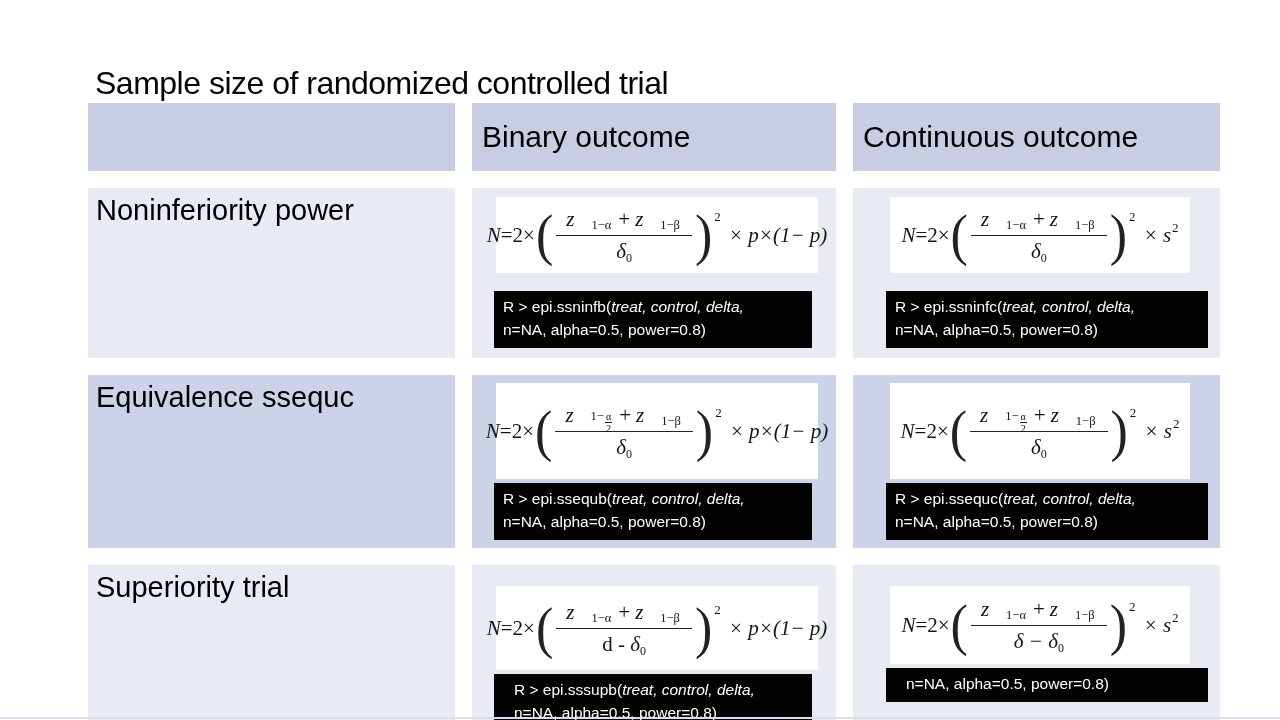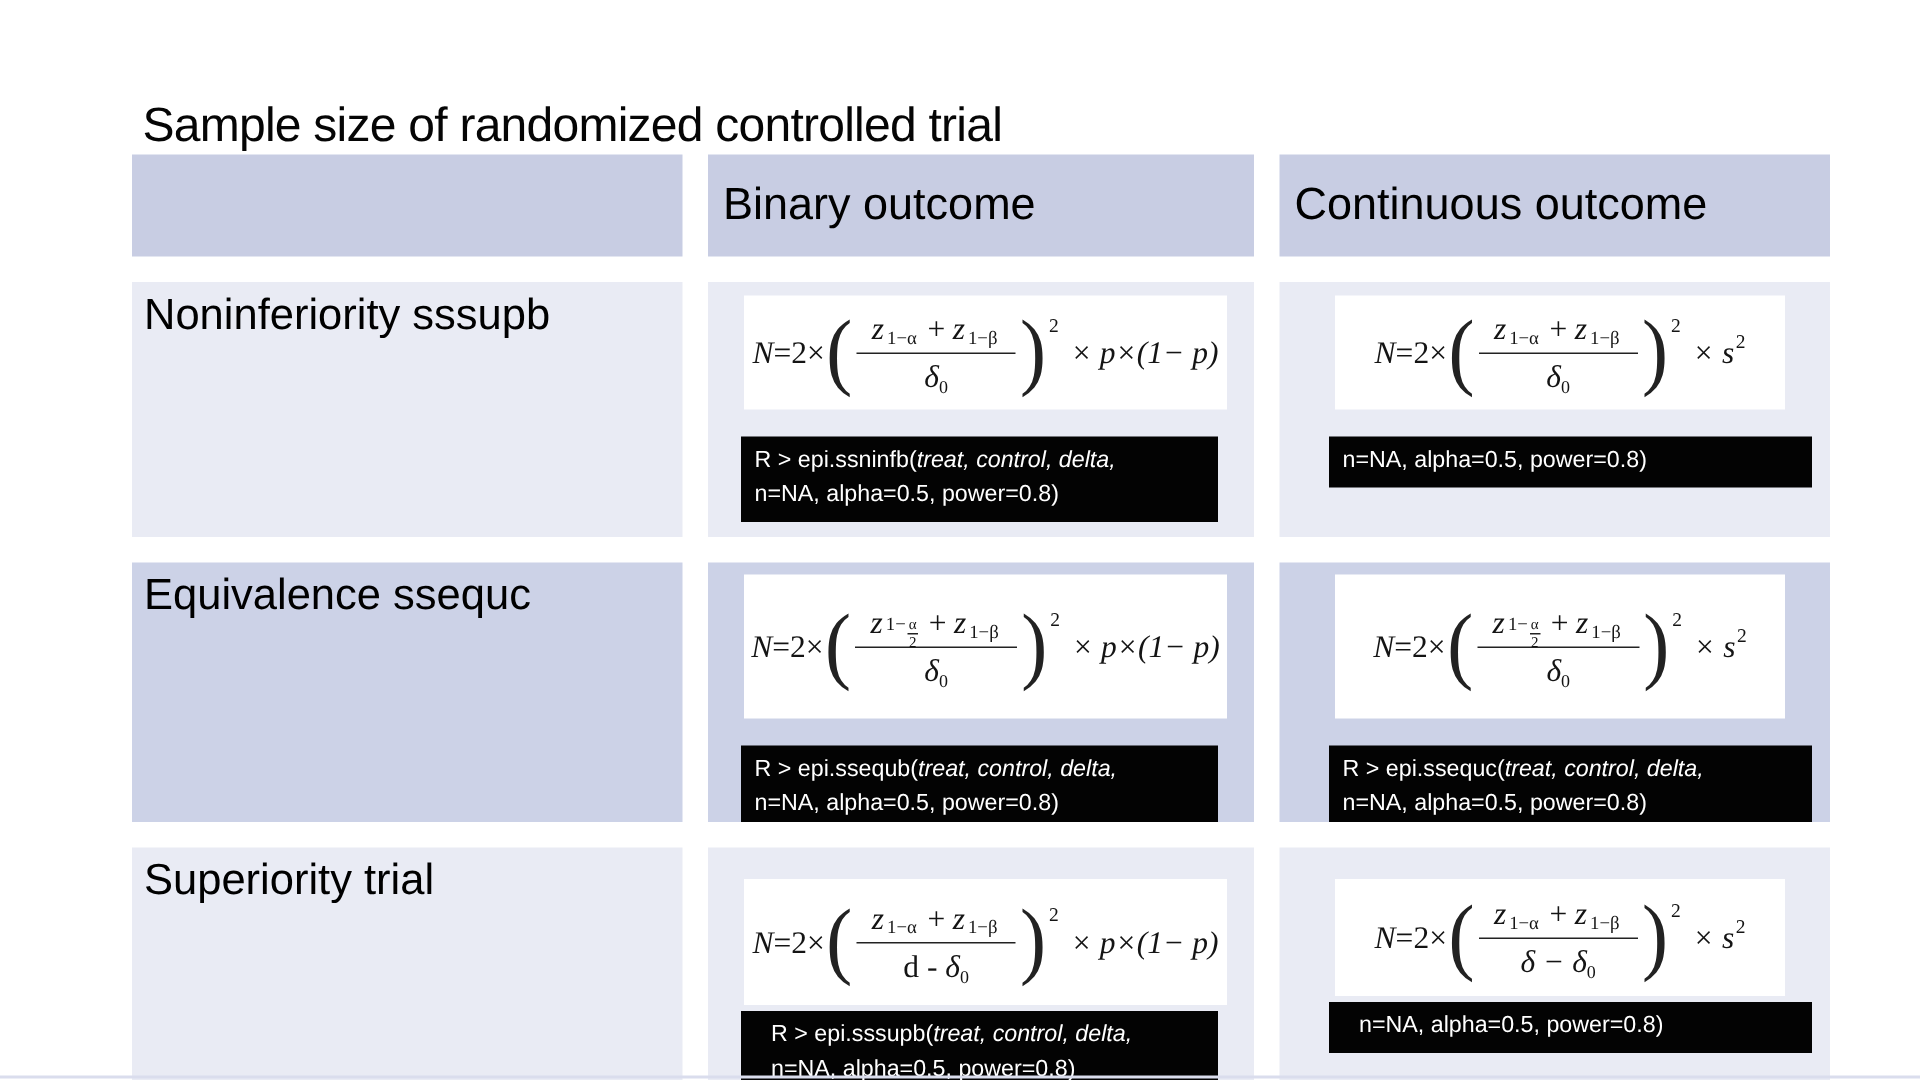--- a/index.html
+++ b/index.html
@@ -37,32 +37,32 @@
   .r3 .fb-cont{height:78px;}
   
   .code{
     background:#030303;color:#ffffff;
     font-size:15.5px;line-height:23px;
     padding:4px 9px 7px;box-sizing:border-box;
   }
   .cd-bin{margin-left:22px;width:318px;}
   .cd-cont{margin-left:33px;width:322px;}
   .r1 .code{margin-top:18px;}
-  .r2 .code{margin-top:18px;}
+  .r2 .code{margin-top:4px;}
   .r3 .code{margin-top:4px;padding-left:20px;}
   .code .args{font-style:italic;}
   
   .math{
     display:inline-flex;align-items:center;
     font-family:"Liberation Serif", serif;
     font-size:21px;color:#141414;white-space:nowrap;
   }
   .v{font-style:italic;}
   .plus{margin:0 5px;}
-  .zsub{font-size:12.5px;position:relative;top:6px;margin-left:2px;margin-right:2px;}
+  .zsub{font-size:12.5px;position:relative;top:6px;margin-left:17px;margin-right:2px;}
   .zsub-stack{display:inline-flex;align-items:flex-start;top:5px;}
   .mf{display:inline-flex;flex-direction:column;align-items:center;font-size:10px;line-height:1.1;margin-left:1px;transform:translateY(2px);}
   .mfn{border-bottom:1px solid #222;padding:0 1px;}
   .frac{display:inline-flex;flex-direction:column;align-items:center;margin:0 2px;}
   .fnum{padding:0 10px 3px;border-bottom:1.4px solid #222;display:inline-flex;align-items:center;}
   .fden{padding-top:3px;}
   .dsub{font-size:12px;position:relative;top:4px;}
   .paren{font-size:52px;font-weight:300;transform:scaleY(1.1);line-height:0.85;font-family:"Liberation Serif",serif;color:#222;margin:0 1px;}
   .exp{align-self:flex-start;font-size:13px;margin:2px 2px 0 1px;}
   .tail{margin-left:6px;}
@@ -73,21 +73,21 @@
 <body>
 
 <h1 class="title">Sample size of randomized controlled trial</h1>
 
 <div class="tbl">
 
   <div class="cell hc"></div>
   <div class="cell hc">Binary outcome</div>
   <div class="cell hc">Continuous outcome</div>
 
-  <div class="cell light lc r1">Noninferiority sssupb</div>
+  <div class="cell light lc r1">Noninferiority power</div>
 
   <div class="cell light r1">
     <div class="fb fb-bin">
       <span class="math">
         <i class="v">N</i>
           <span> = </span>
           <span>2</span>
           <span>×</span>
         <span class="paren">(</span>
         <span class="frac">
@@ -129,20 +129,21 @@
             </span>
           <span class="fden"><i class="v">δ</i><span class="dsub">0</span></span>
         </span>
         <span class="paren">)</span>
         <span class="exp">2</span>
         <i class="v tail">× s</i>
           <span class="tailsup">2</span>
       </span>
     </div>
     <div class="code cd-cont">
+      <div class="cl"><span>R &gt; epi.ssninfc(</span><span class="args">treat, control, delta,</span></div>
       <div class="cl">n=NA, alpha=0.5, power=0.8)</div>
     </div>
   </div>
 
   <div class="cell dark lc r2">Equivalence ssequc</div>
 
   <div class="cell dark r2">
     <div class="fb fb-bin">
       <span class="math">
         <i class="v">N</i>

